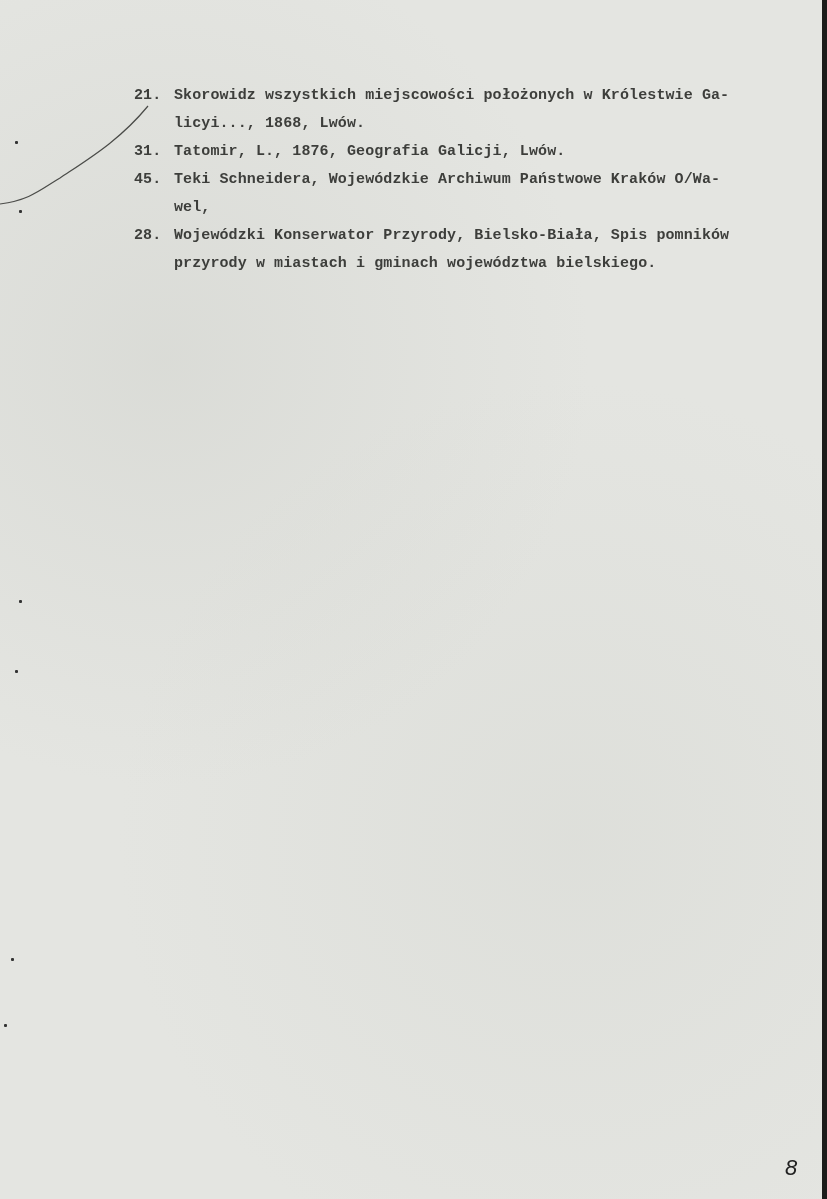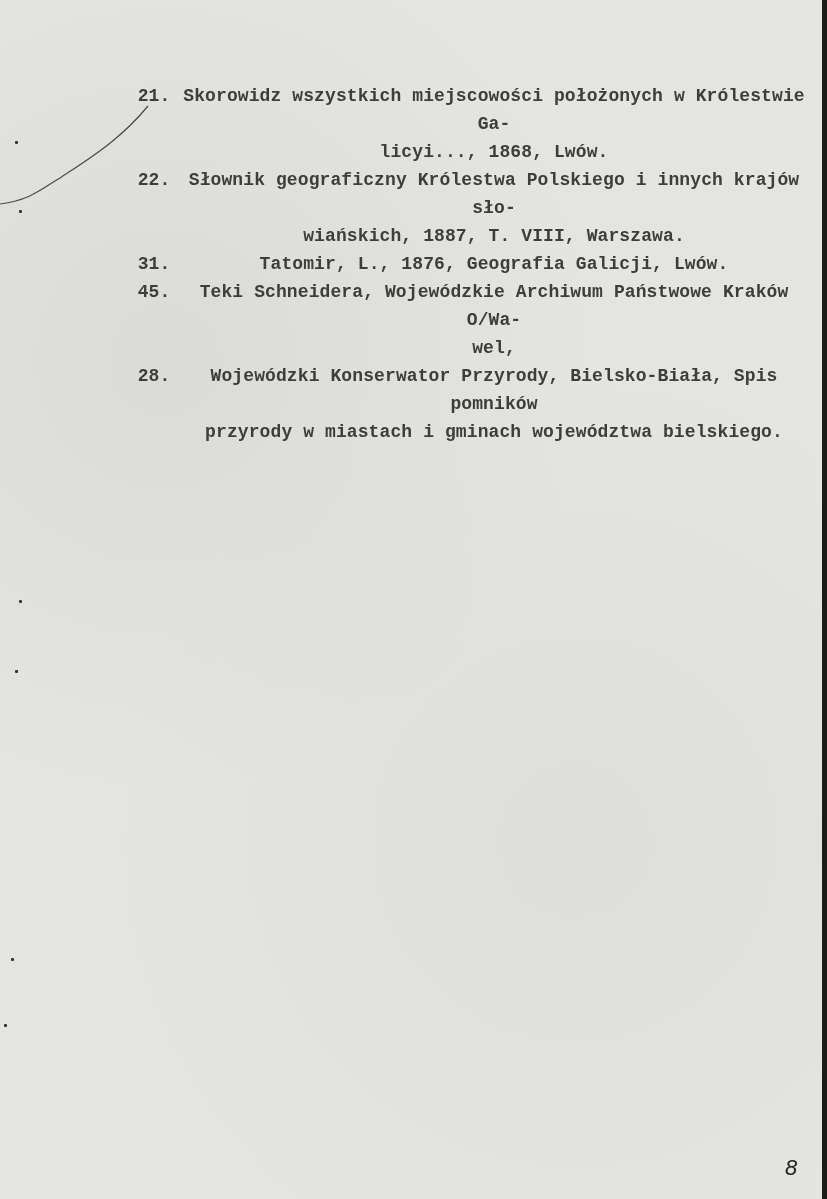--- a/index.html
+++ b/index.html
@@ -31,25 +31,24 @@
       width: 5px;
       height: 1199px;
       background: #1c1c1a;
     }
     .biblio {
       position: absolute;
       left: 134px;
       top: 82px;
       width: 680px;
       font-family: "Liberation Mono", "DejaVu Sans Mono", monospace;
-      font-size: 18px;
+      font-size: 15px;
       font-weight: bold;
       color: #3d3e3b;
       letter-spacing: 0.1px;
-      text-align: center;
     }
     .entry {
       display: flex;
       line-height: 28px;
     }
     .num {
       width: 40px;
       flex: none;
     }
     .text {
@@ -90,25 +89,20 @@
     <path d="M0 104 C 30 100, 40 90, 60 78 C 90 58, 120 40, 148 6" stroke="#4a4b48" stroke-width="1.2" fill="none"></path>
   </svg>
 
   <div class="biblio">
     <div class="entry">
       <span class="num">21.</span>
       <span class="text">Skorowidz wszystkich miejscowości położonych w Królestwie Ga-
 licyi..., 1868, Lwów.</span>
     </div>
     <div class="entry">
-      <span class="num">22.</span>
-      <span class="text">Słownik geograficzny Królestwa Polskiego i innych krajów sło-
-wiańskich, 1887, T. VIII, Warszawa.</span>
-    </div>
-    <div class="entry">
       <span class="num">31.</span>
       <span class="text">Tatomir, L., 1876, Geografia Galicji, Lwów.</span>
     </div>
     <div class="entry">
       <span class="num">45.</span>
       <span class="text">Teki Schneidera, Wojewódzkie Archiwum Państwowe Kraków O/Wa-
 wel,</span>
     </div>
     <div class="entry">
       <span class="num">28.</span>

